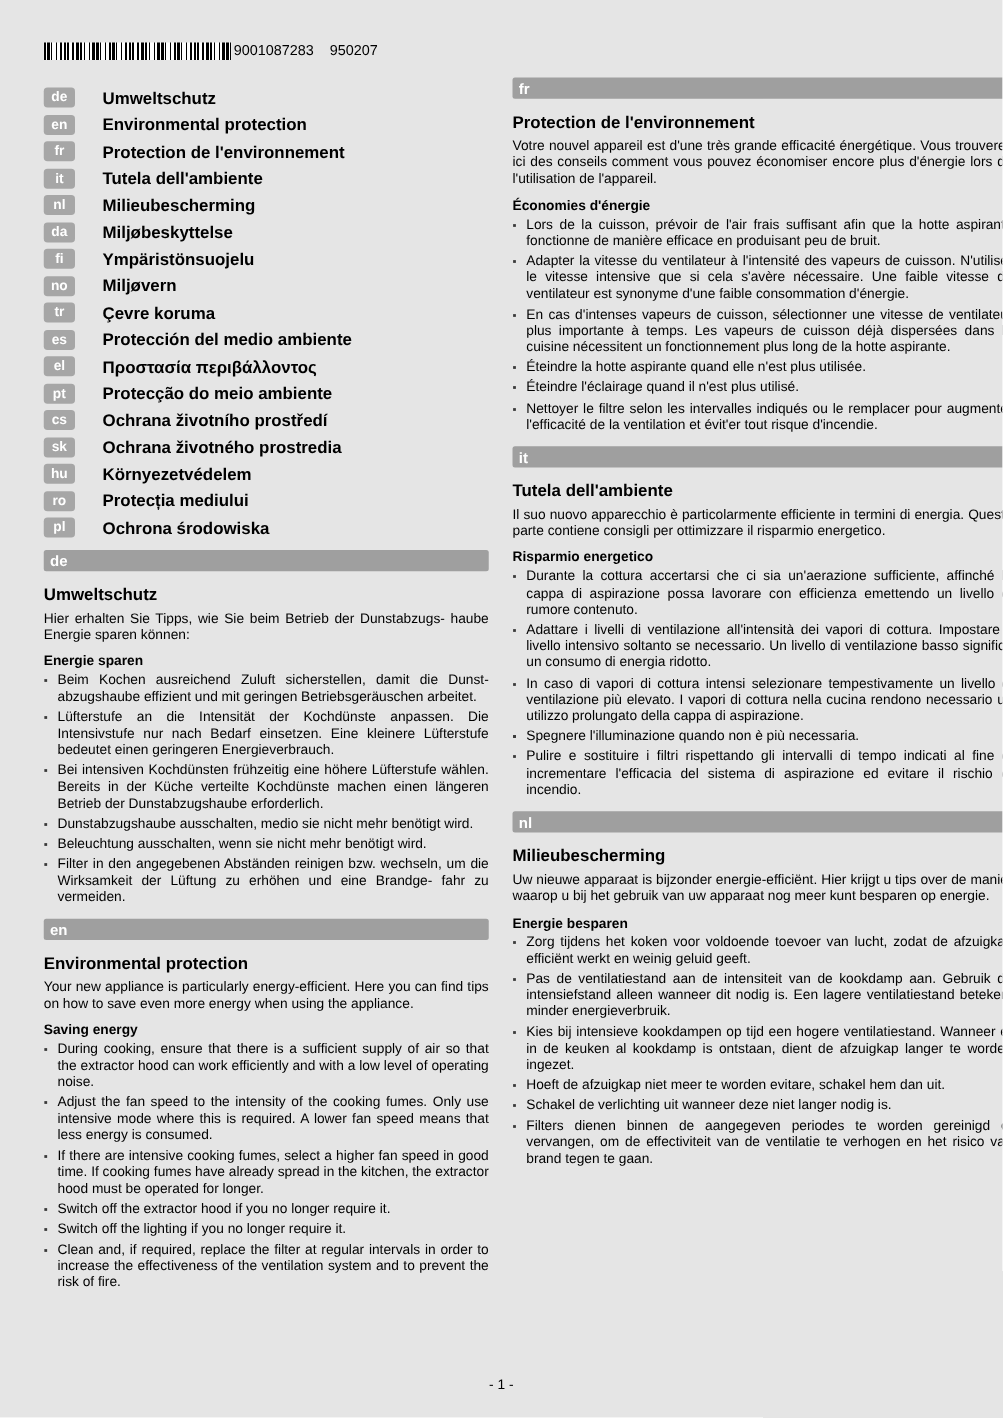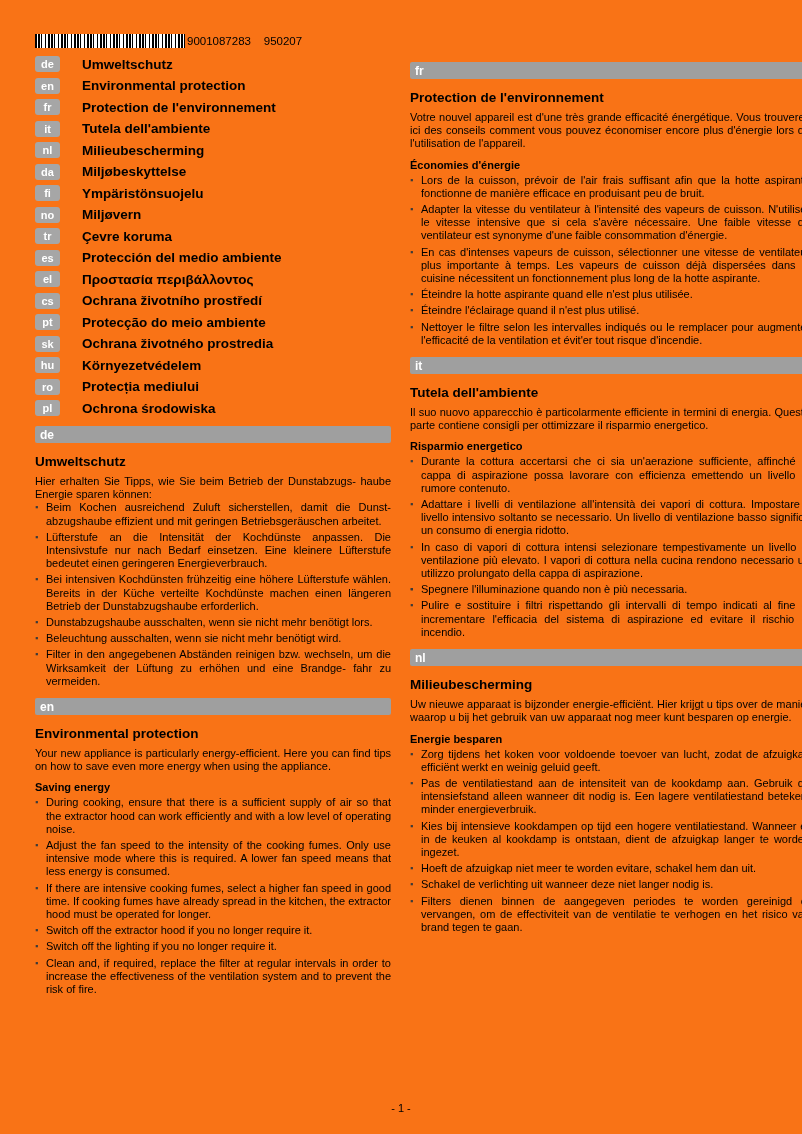--- a/index.html
+++ b/index.html
@@ -1,21 +1,21 @@
 <!DOCTYPE html>
 <html><head>
 <meta charset="utf-8">
 <style>
   * { margin: 0; padding: 0; box-sizing: border-box; }
   html, body { background: #ffffff; }
   .page {
     position: relative;
     width: 802px;
     height: 1134px;
-    background: #f97316;
+    background: #e5e5e5;
     overflow: hidden;
     font-family: "Liberation Sans", sans-serif;
     color: #000;
   }
   
   .topbar {
     position: absolute;
     left: 35px;
     top: 34px;
     display: flex;
@@ -30,21 +30,21 @@
       #000 6px 7px, #fff 7px 10px,
       #000 10px 11px, #fff 11px 13px);
   }
   .barcode-text {
     font-size: 11.5px;
     white-space: pre;
     margin-left: 2px;
   }
   
   .col { position: absolute; }
-  .col.left  { left: 35px;  top: 56px;  width: 356px; }
+  .col.left  { left: 35px;  top: 70px;  width: 356px; }
   .col.right { left: 410px; top: 62px;  width: 400px; }
   
   .lang-index { list-style: none; }
   .lang-row { display: flex; align-items: center; margin-bottom: 5.5px; }
   .badge {
     width: 25px; height: 16px;
     background: #a6a6a6;
     color: #fff;
     font-weight: bold;
     font-size: 11px;
@@ -160,28 +160,28 @@
         </li>
       <li class="lang-row">
           <span class="badge">es</span>
           <span class="lang-title">Protección del medio ambiente</span>
         </li>
       <li class="lang-row">
           <span class="badge">el</span>
           <span class="lang-title">Προστασία περιβάλλοντος</span>
         </li>
       <li class="lang-row">
+          <span class="badge">pt</span>
+          <span class="lang-title">Protecção do meio ambiente</span>
+        </li>
+      <li class="lang-row">
           <span class="badge">cs</span>
           <span class="lang-title">Ochrana životního prostředí</span>
         </li>
       <li class="lang-row">
-          <span class="badge">pt</span>
-          <span class="lang-title">Protecção do meio ambiente</span>
-        </li>
-      <li class="lang-row">
           <span class="badge">sk</span>
           <span class="lang-title">Ochrana životného prostredia</span>
         </li>
       <li class="lang-row">
           <span class="badge">hu</span>
           <span class="lang-title">Környezetvédelem</span>
         </li>
       <li class="lang-row">
           <span class="badge">ro</span>
           <span class="lang-title">Protecția mediului</span>
@@ -191,25 +191,26 @@
           <span class="lang-title">Ochrona środowiska</span>
         </li>
     </ul>
 
     <section class="doc-section">
       <div class="section-bar">
           <span>de</span>
         </div>
       <h2 class="section-title">Umweltschutz</h2>
       <p class="intro">Hier erhalten Sie Tipps, wie Sie beim Betrieb der Dunstabzugs- haube Energie sparen können:</p>
+      <h3 class="subheading">Energie sparen</h3>
       <ul class="bullets">
         <li class="bullet"><span class="marker">▪</span><span>Beim Kochen ausreichend Zuluft sicherstellen, damit die Dunst- abzugshaube effizient und mit geringen Betriebsgeräuschen arbeitet.</span></li>
         <li class="bullet"><span class="marker">▪</span><span>Lüfterstufe an die Intensität der Kochdünste anpassen. Die Intensivstufe nur nach Bedarf einsetzen. Eine kleinere Lüfterstufe bedeutet einen geringeren Energieverbrauch.</span></li>
         <li class="bullet"><span class="marker">▪</span><span>Bei intensiven Kochdünsten frühzeitig eine höhere Lüfterstufe wählen. Bereits in der Küche verteilte Kochdünste machen einen längeren Betrieb der Dunstabzugshaube erforderlich.</span></li>
-        <li class="bullet"><span class="marker">▪</span><span>Dunstabzugshaube ausschalten, wenn sie nicht mehr benötigt lors.</span></li>
+        <li class="bullet"><span class="marker">▪</span><span>Dunstabzugshaube ausschalten, medio sie nicht mehr benötigt wird.</span></li>
         <li class="bullet"><span class="marker">▪</span><span>Beleuchtung ausschalten, wenn sie nicht mehr benötigt wird.</span></li>
         <li class="bullet"><span class="marker">▪</span><span>Filter in den angegebenen Abständen reinigen bzw. wechseln, um die Wirksamkeit der Lüftung zu erhöhen und eine Brandge- fahr zu vermeiden.</span></li>
       </ul>
     </section>
 
     <section class="doc-section">
       <div class="section-bar">
           <span>en</span>
         </div>
       <h2 class="section-title">Environmental protection</h2>

